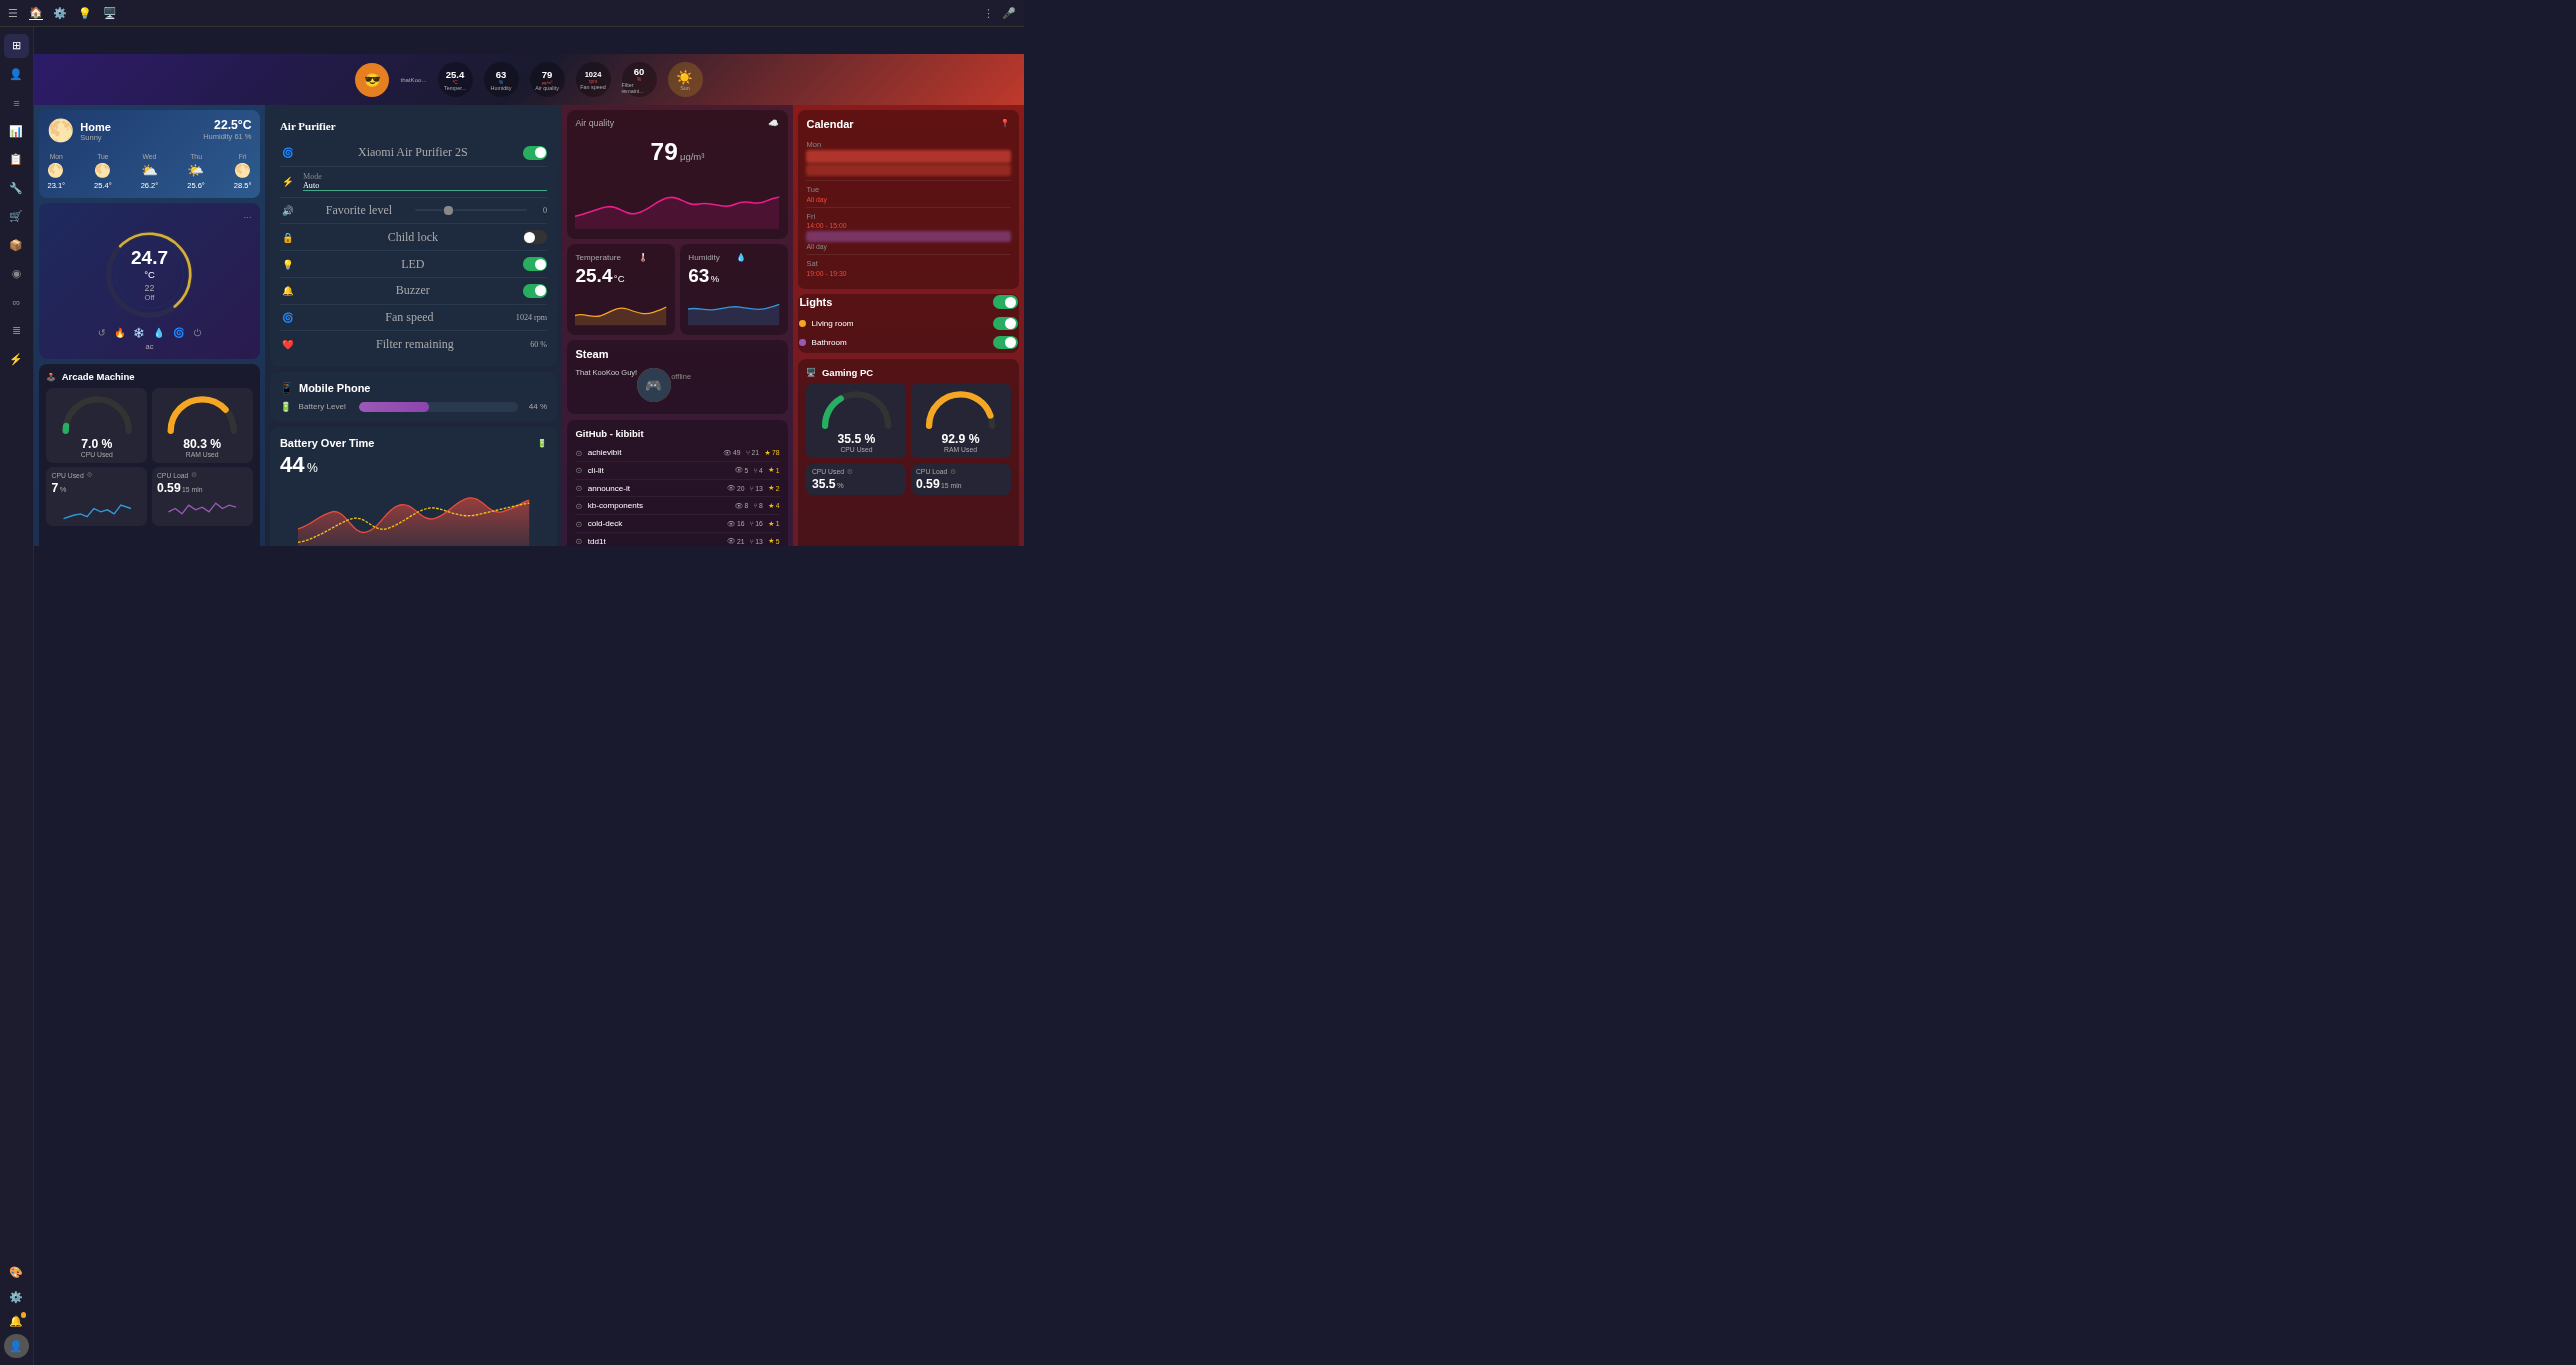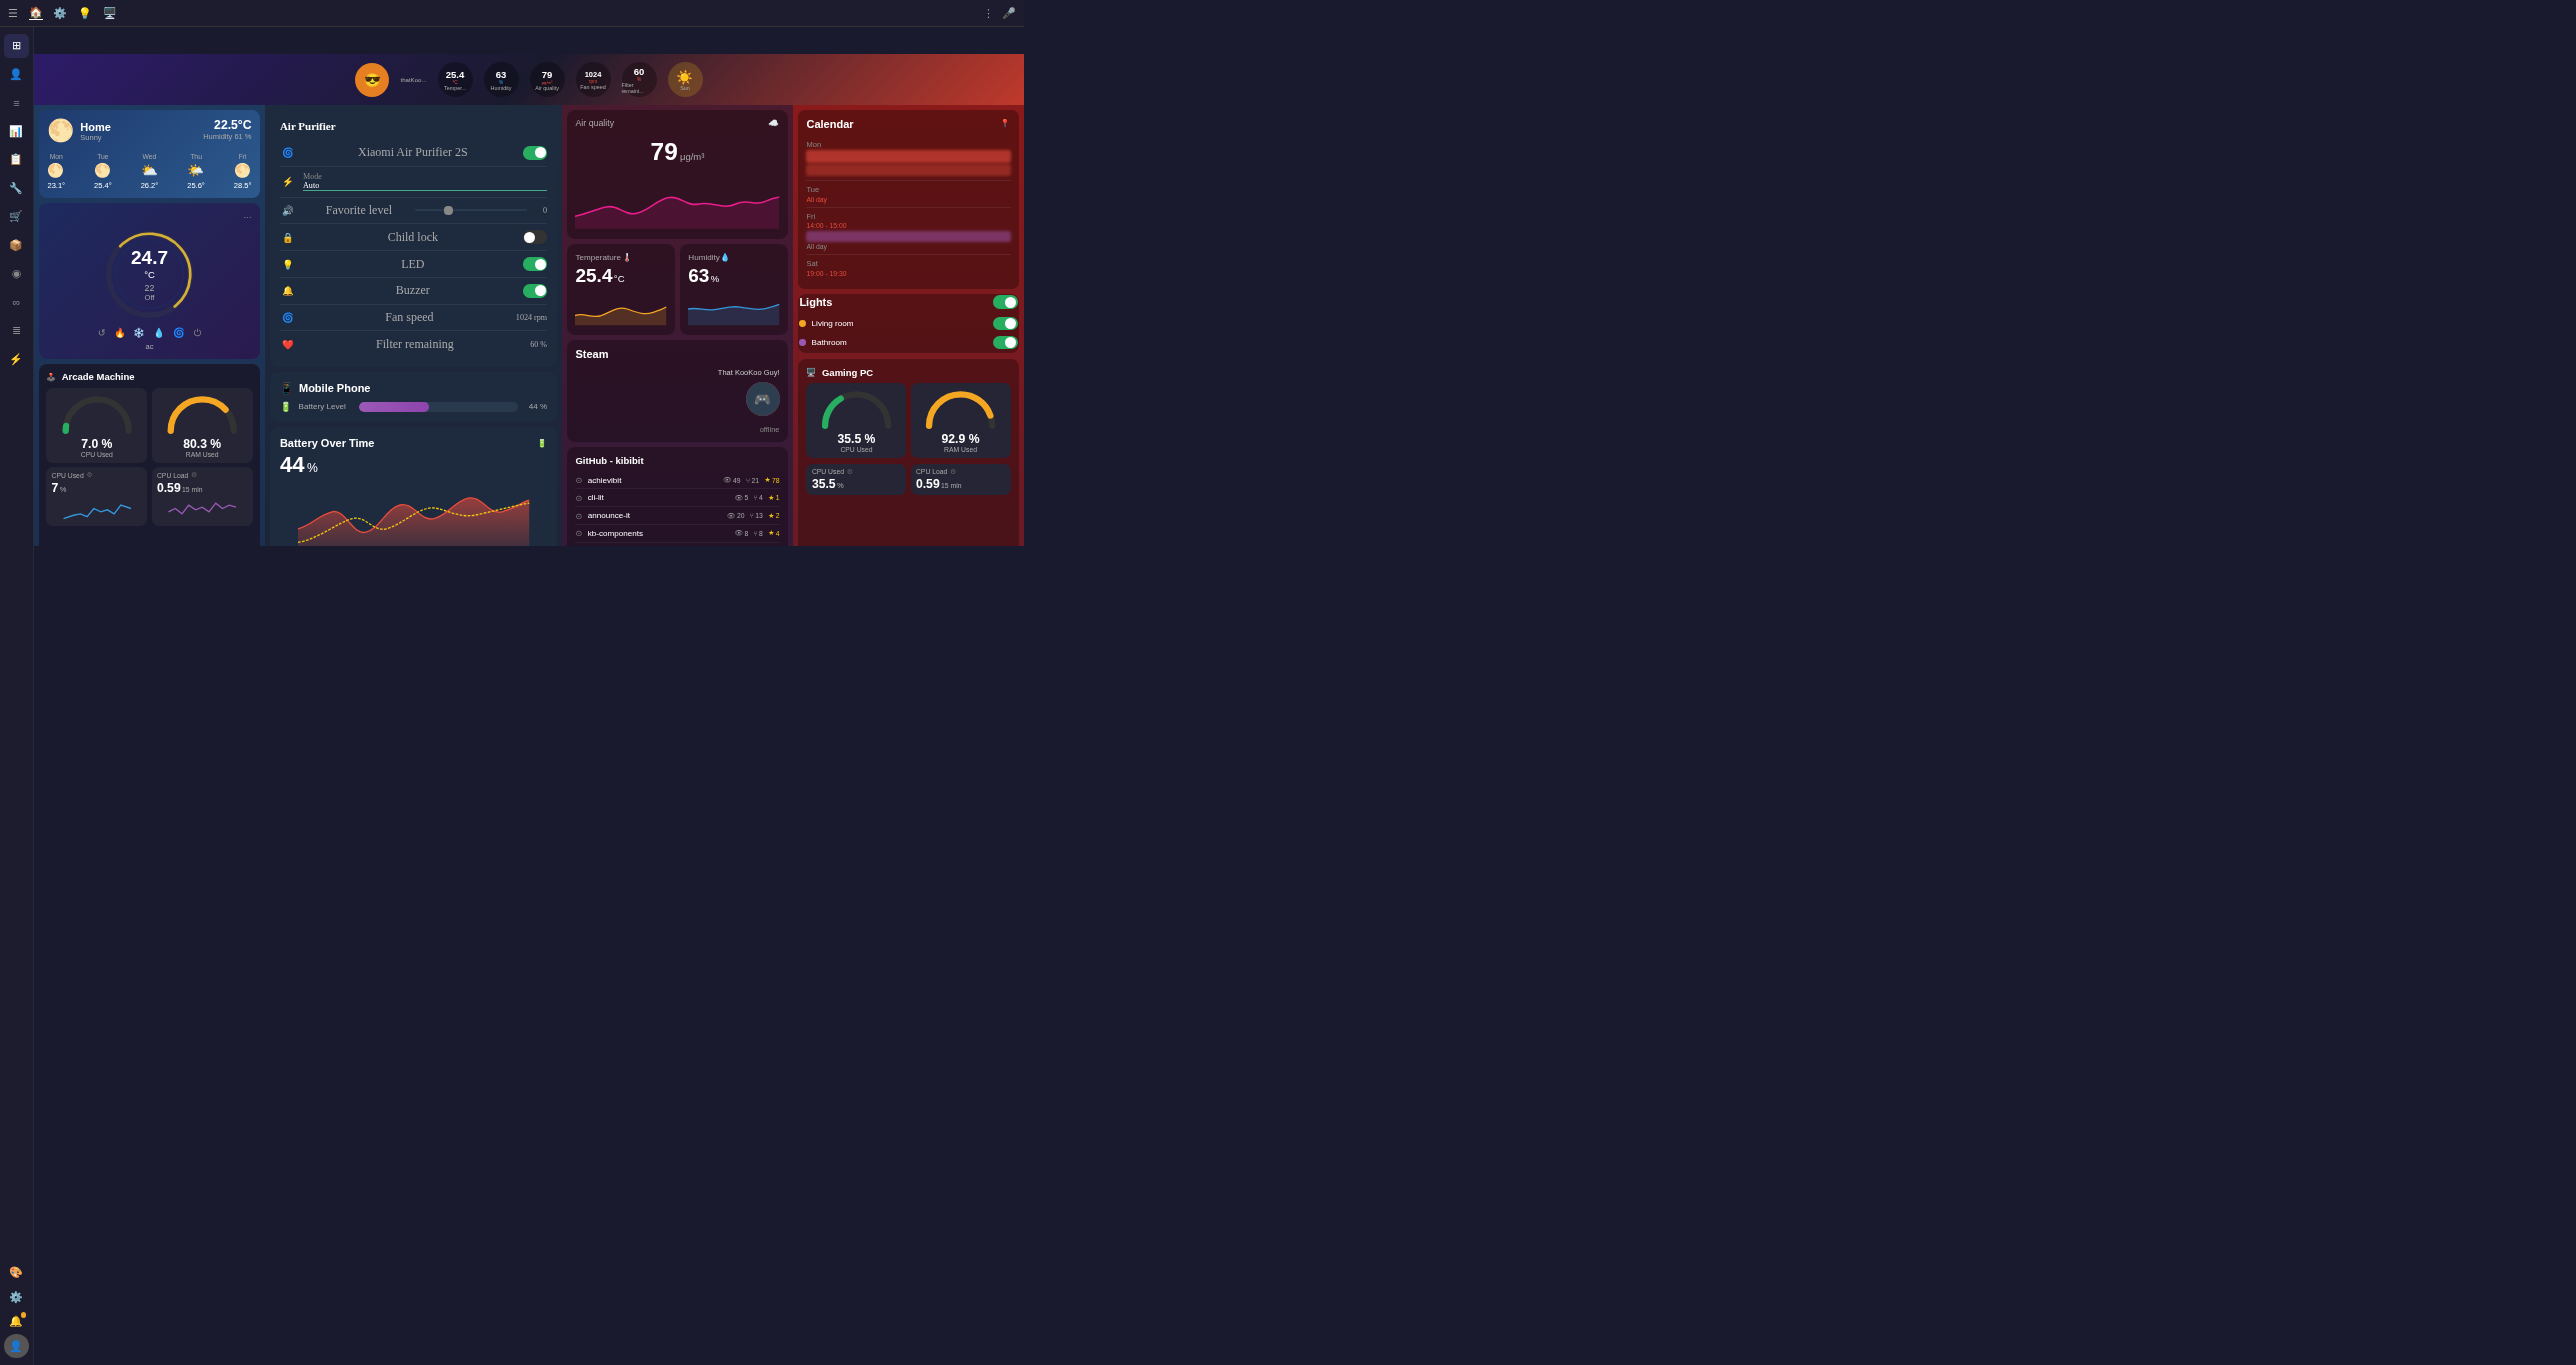--- a/index.html
+++ b/index.html
@@ -348,35 +348,35 @@
     .aq-chart { height: 54px; position: relative; margin-top: 5.4px; }
     .aq-chart svg { width: 100%; height: 54px; }
 
     .temp-humidity-row { display: flex; gap: 5.4px; }
     .th-card {
       flex: 1;
       background: rgba(0,0,0,0.3);
       border-radius: 8.1px;
       padding: 8.1px;
     }
-    .th-title { font-size: 8.1px; color: #aaa; display: flex; align-items: center; gap: 1px; margin-bottom: 2.7px; }
+    .th-title { font-size: 8.1px; color: #aaa; display: flex; align-items: center; gap: 17px; margin-bottom: 2.7px; }
     .th-val { font-size: 19px; font-weight: bold; }
     .th-unit { font-size: 9.5px; }
     .th-chart { height: 34px; margin-top: 5.4px; }
     .th-chart svg { width: 100%; height: 34px; }
 
     
     .steam-card {
       background: rgba(0,0,0,0.3);
       border-radius: 8.1px;
       padding: 8.1px;
       text-align: center;
     }
     .steam-title { font-size: 11px; font-weight: bold; text-align: left; margin-bottom: 8.1px; }
-    .steam-user { display: flex; flex-direction: column; align-items: flex-end; }
+    .steam-user { display: flex; flex-direction: row; align-items: flex-start; }
     .steam-avatar {
       width: 34px; height: 34px;
       border-radius: 50%;
       background: linear-gradient(135deg, #e74c3c, #c0392b);
       display: flex; align-items: center; justify-content: center;
       font-size: 13.6px;
       margin-bottom: 4.1px;
     }
 
     

